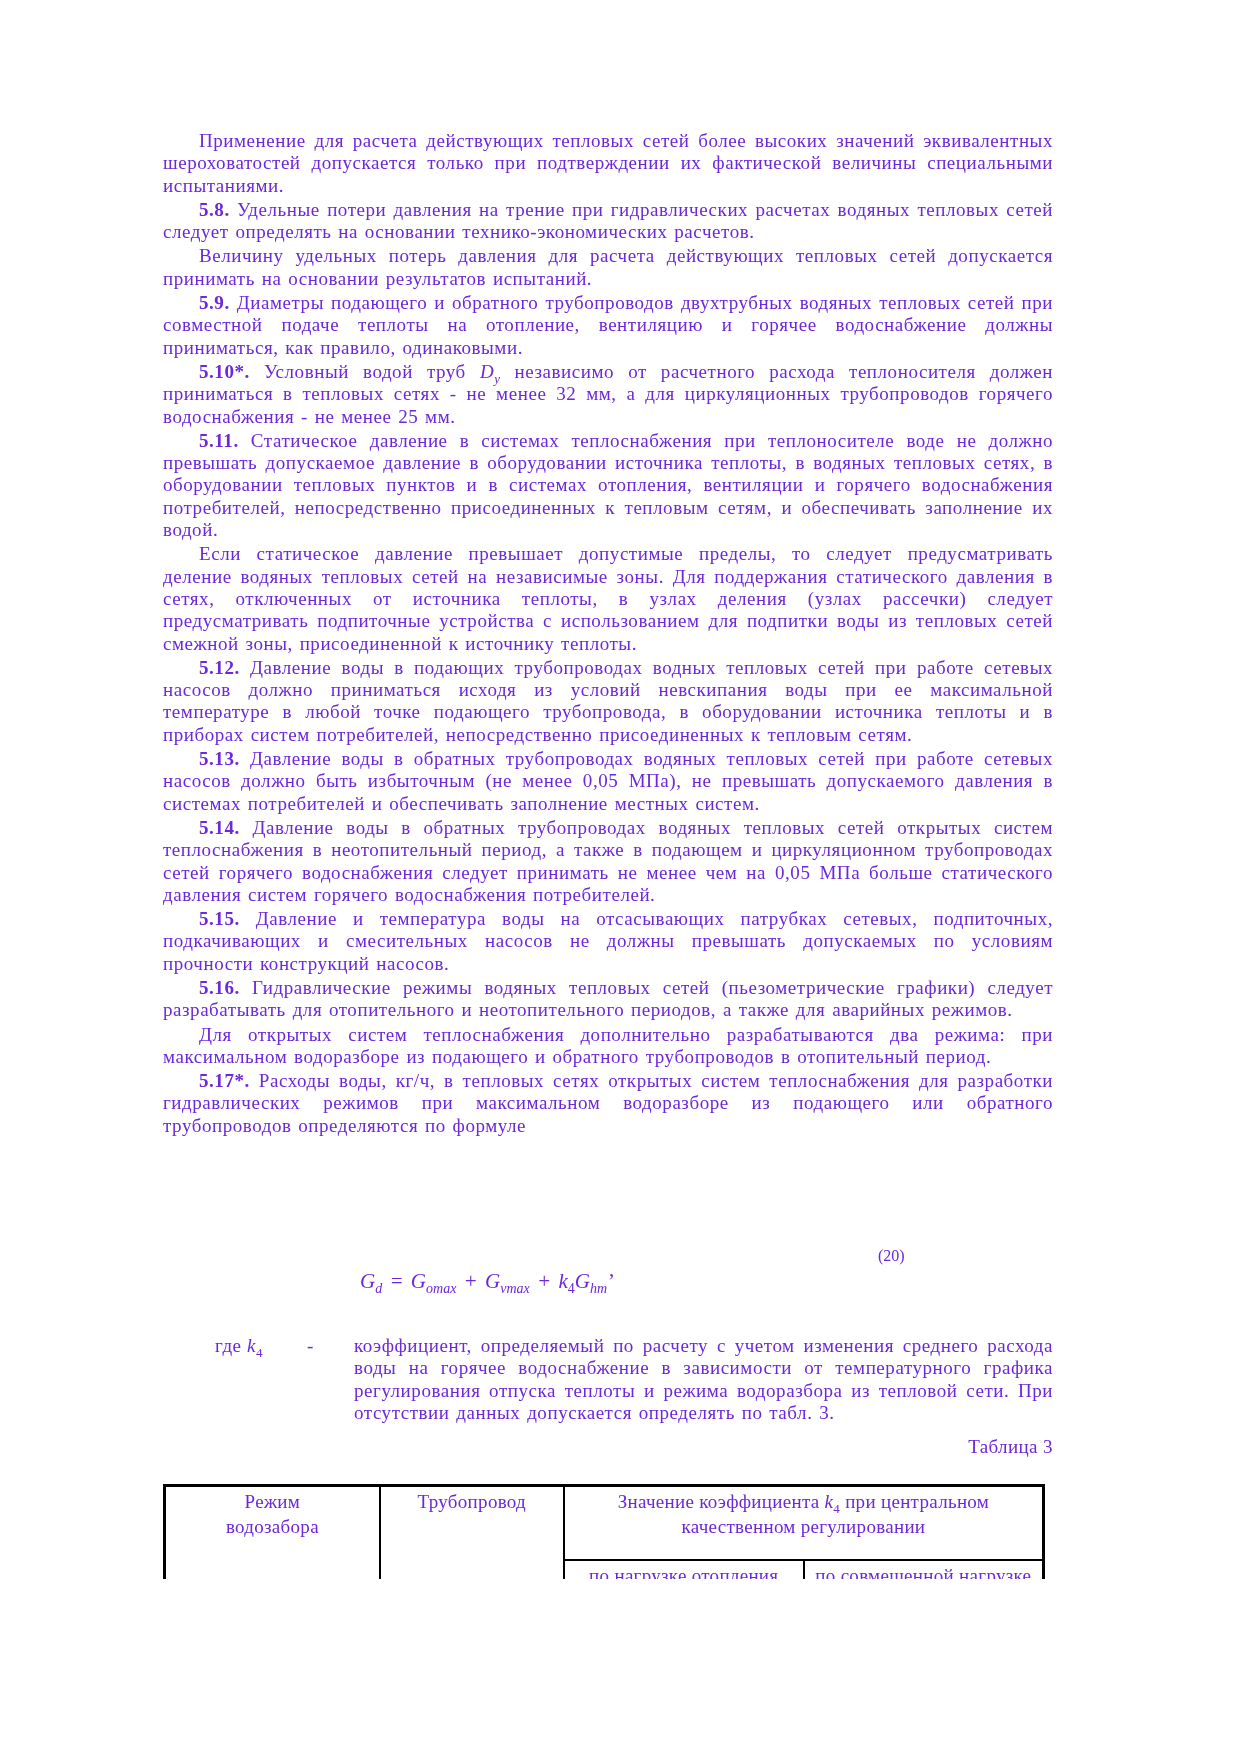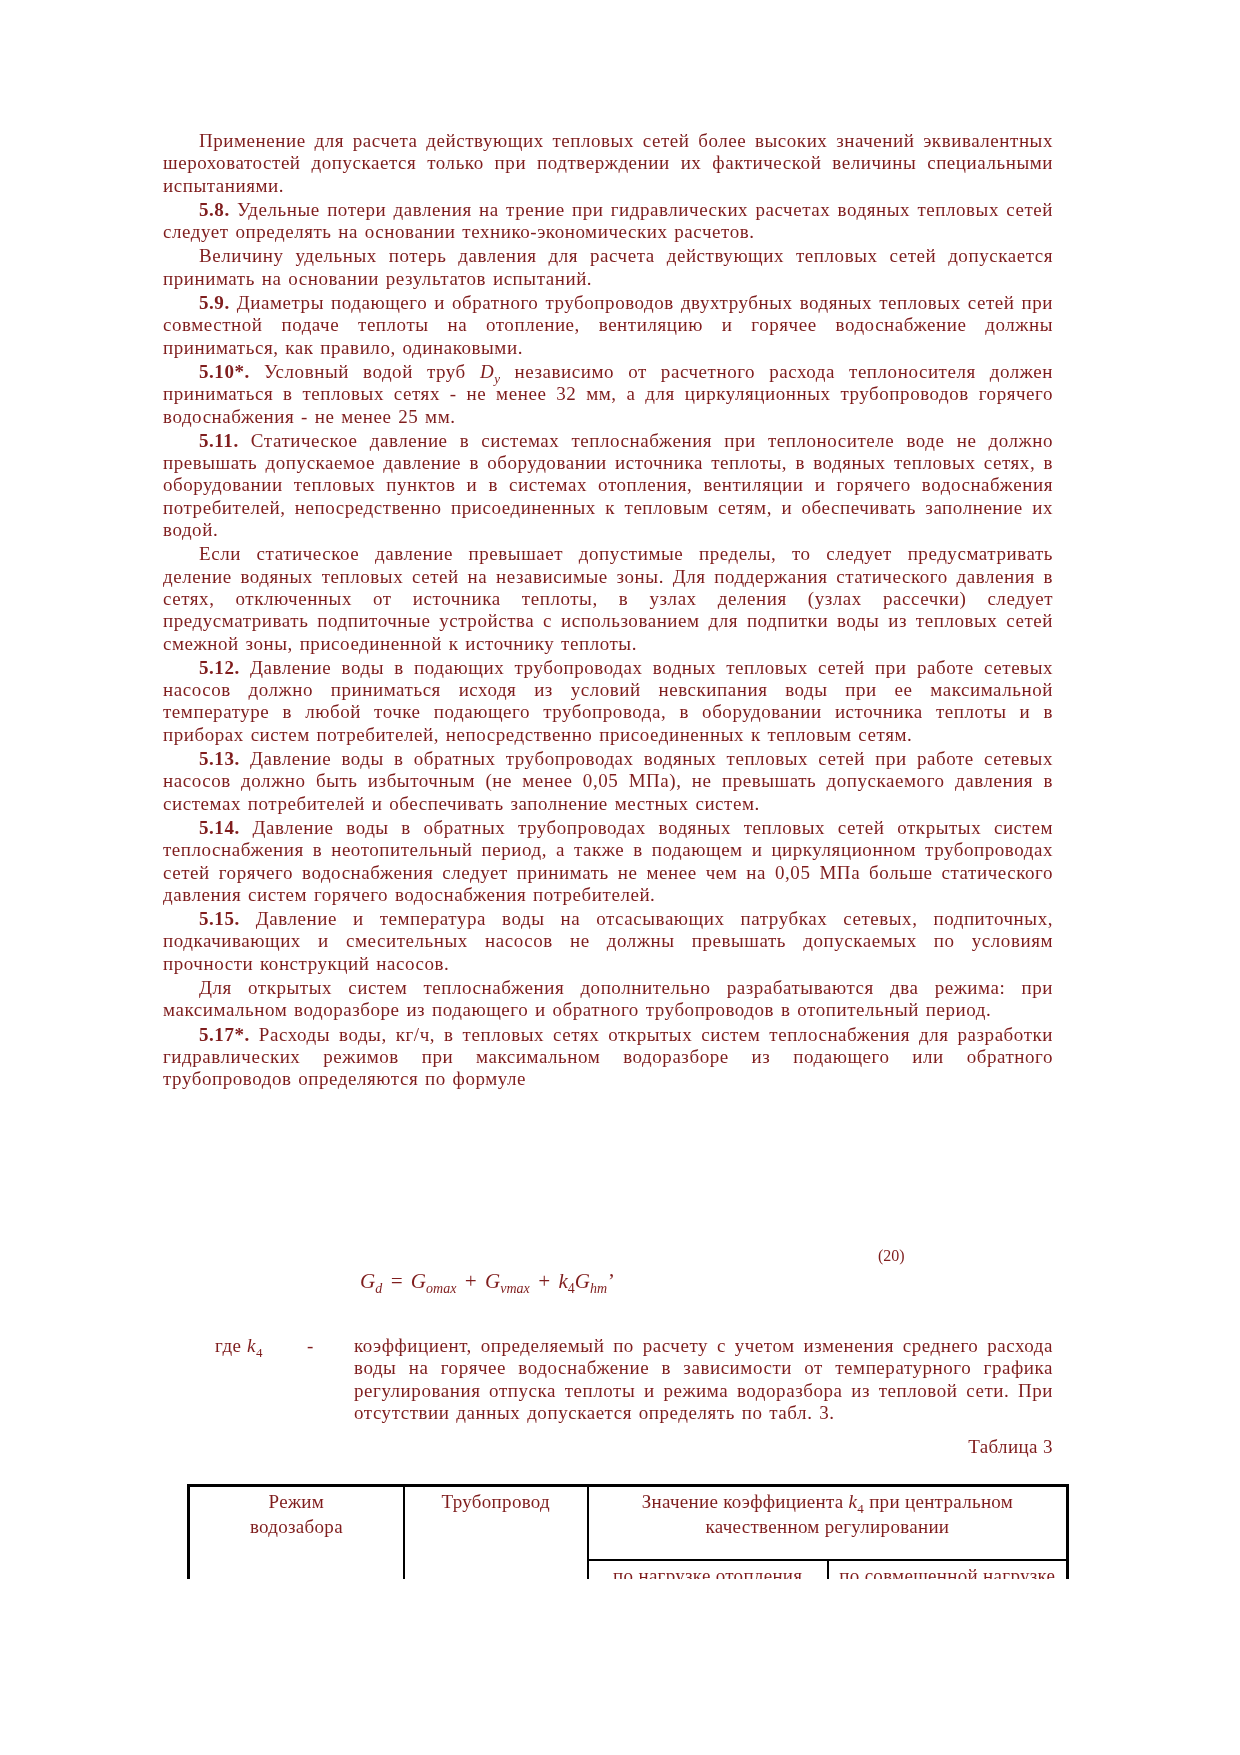--- a/index.html
+++ b/index.html
@@ -1,18 +1,18 @@
 <!DOCTYPE html>
 <html><head>
 <meta charset="utf-8">
 <style>
   html,body { margin:0; padding:0; background:#ffffff; }
   .page {
     position:relative; width:1240px; height:1755px; background:#ffffff;
-    overflow:hidden; font-family:"Liberation Serif", serif; color:#7f1d1d;
+    overflow:hidden; font-family:"Liberation Serif", serif; color:#6d28d9;
   }
   .content { position:absolute; left:163px; top:130px; width:890px; }
   .paras { height:1115px; overflow:hidden; }
   p.para {
     margin:0 0 2px 0; font-size:19px; line-height:22.3px;
     text-align:justify; text-indent:36px;
     letter-spacing:0.55px; word-spacing:1.5px;
   }
   p.para b.num { font-weight:bold; }
   sub { font-size:13px; line-height:0; }
@@ -31,21 +31,21 @@
   .where {
     display:flex; margin-top:14px;
     font-size:19px; line-height:22.3px; letter-spacing:0.55px;gap:17px;
   }
   .where .lead  { margin-left:52px; width:75px; flex:0 0 auto; }
   .where .dash  { width:30px; flex:0 0 auto; }
   .where .wtext { flex:1 1 auto; text-align:justify; word-spacing:1.5px; }
 
   .caption { margin-top:12px; text-align:right; font-size:19px; line-height:22px; letter-spacing:0.4px; }
 
-  .tablewrap { margin-top:26px; margin-left:24px; width:882px; height:95px; overflow:hidden; }
+  .tablewrap { margin-top:26px; margin-left:0; width:882px; height:95px; overflow:hidden; }
   table.t3 { border-collapse:collapse; width:100%; height:150px; table-layout:fixed; border:3px solid #000; }
   table.t3 td {
     border:2px solid #000; text-align:center; vertical-align:top;
     font-size:19px; line-height:25px; padding:2px 4px; letter-spacing:0.3px;
   }
   td.w1 { width:23.3%; } td.w2 { width:19.8%; } td.w3 { width:27.6%; } td.w4 { width:29.3%; }
   td.rowspan-cell { padding-top:20px; }
   td.c1 .wrapbox { display:inline-block; max-width:130px; }
   tr.subrow td { line-height:24px; padding-top:3px; }
 </style>
@@ -60,20 +60,21 @@
       <p class="para"><b class="num">5.8.</b> <span>Удельные потери давления на трение при гидравлических расчетах водяных тепловых сетей следует определять на основании технико-экономических расчетов.</span></p>
       <p class="para"><span>Величину удельных потерь давления для расчета действующих тепловых сетей допускается принимать на основании результатов испытаний.</span></p>
       <p class="para"><b class="num">5.9.</b> <span>Диаметры подающего и обратного трубопроводов двухтрубных водяных тепловых сетей при совместной подаче теплоты на отопление, вентиляцию и горячее водоснабжение должны приниматься, как правило, одинаковыми.</span></p>
       <p class="para"><b class="num">5.10*.</b> <span>Условный водой труб</span> <i>D</i><sub class="dsub">y</sub> <span>независимо от расчетного расхода теплоносителя должен приниматься в тепловых сетях - не менее 32 мм, а для циркуляционных трубопроводов горячего водоснабжения - не менее 25 мм.</span></p>
       <p class="para"><b class="num">5.11.</b> <span>Статическое давление в системах теплоснабжения при теплоносителе воде не должно превышать допускаемое давление в оборудовании источника теплоты, в водяных тепловых сетях, в оборудовании тепловых пунктов и в системах отопления, вентиляции и горячего водоснабжения потребителей, непосредственно присоединенных к тепловым сетям, и обеспечивать заполнение их водой.</span></p>
       <p class="para"><span>Если статическое давление превышает допустимые пределы, то следует предусматривать деление водяных тепловых сетей на независимые зоны. Для поддержания статического давления в сетях, отключенных от источника теплоты, в узлах деления (узлах рассечки) следует предусматривать подпиточные устройства с использованием для подпитки воды из тепловых сетей смежной зоны, присоединенной к источнику теплоты.</span></p>
       <p class="para"><b class="num">5.12.</b> <span>Давление воды в подающих трубопроводах водных тепловых сетей при работе сетевых насосов должно приниматься исходя из условий невскипания воды при ее максимальной температуре в любой точке подающего трубопровода, в оборудовании источника теплоты и в приборах систем потребителей, непосредственно присоединенных к тепловым сетям.</span></p>
       <p class="para"><b class="num">5.13.</b> <span>Давление воды в обратных трубопроводах водяных тепловых сетей при работе сетевых насосов должно быть избыточным (не менее 0,05 МПа), не превышать допускаемого давления в системах потребителей и обеспечивать заполнение местных систем.</span></p>
       <p class="para"><b class="num">5.14.</b> <span>Давление воды в обратных трубопроводах водяных тепловых сетей открытых систем теплоснабжения в неотопительный период, а также в подающем и циркуляционном трубопроводах сетей горячего водоснабжения следует принимать не менее чем на 0,05 МПа больше статического давления систем горячего водоснабжения потребителей.</span></p>
       <p class="para"><b class="num">5.15.</b> <span>Давление и температура воды на отсасывающих патрубках сетевых, подпиточных, подкачивающих и смесительных насосов не должны превышать допускаемых по условиям прочности конструкций насосов.</span></p>
+      <p class="para"><b class="num">5.16.</b> <span>Гидравлические режимы водяных тепловых сетей (пьезометрические графики) следует разрабатывать для отопительного и неотопительного периодов, а также для аварийных режимов.</span></p>
       <p class="para"><span>Для открытых систем теплоснабжения дополнительно разрабатываются два режима: при максимальном водоразборе из подающего и обратного трубопроводов в отопительный период.</span></p>
       <p class="para"><b class="num">5.17*.</b> <span>Расходы воды, кг/ч, в тепловых сетях открытых систем теплоснабжения для разработки гидравлических режимов при максимальном водоразборе из подающего или обратного трубопроводов определяются по формуле</span></p>
     </div>
 
     <div class="formula-row">
       <span class="formula"><span>G</span><sub>d</sub> <span>=</span> <span>G</span><sub>omax</sub> <span>+</span> <span>G</span><sub>vmax</sub> <span>+</span> <span>k</span><sub class="upright">4</sub><span>G</span><sub>hm</sub><span class="comma">,</span></span>
       <span class="eqnum">(20)</span>
     </div>
 
     <div class="where">

